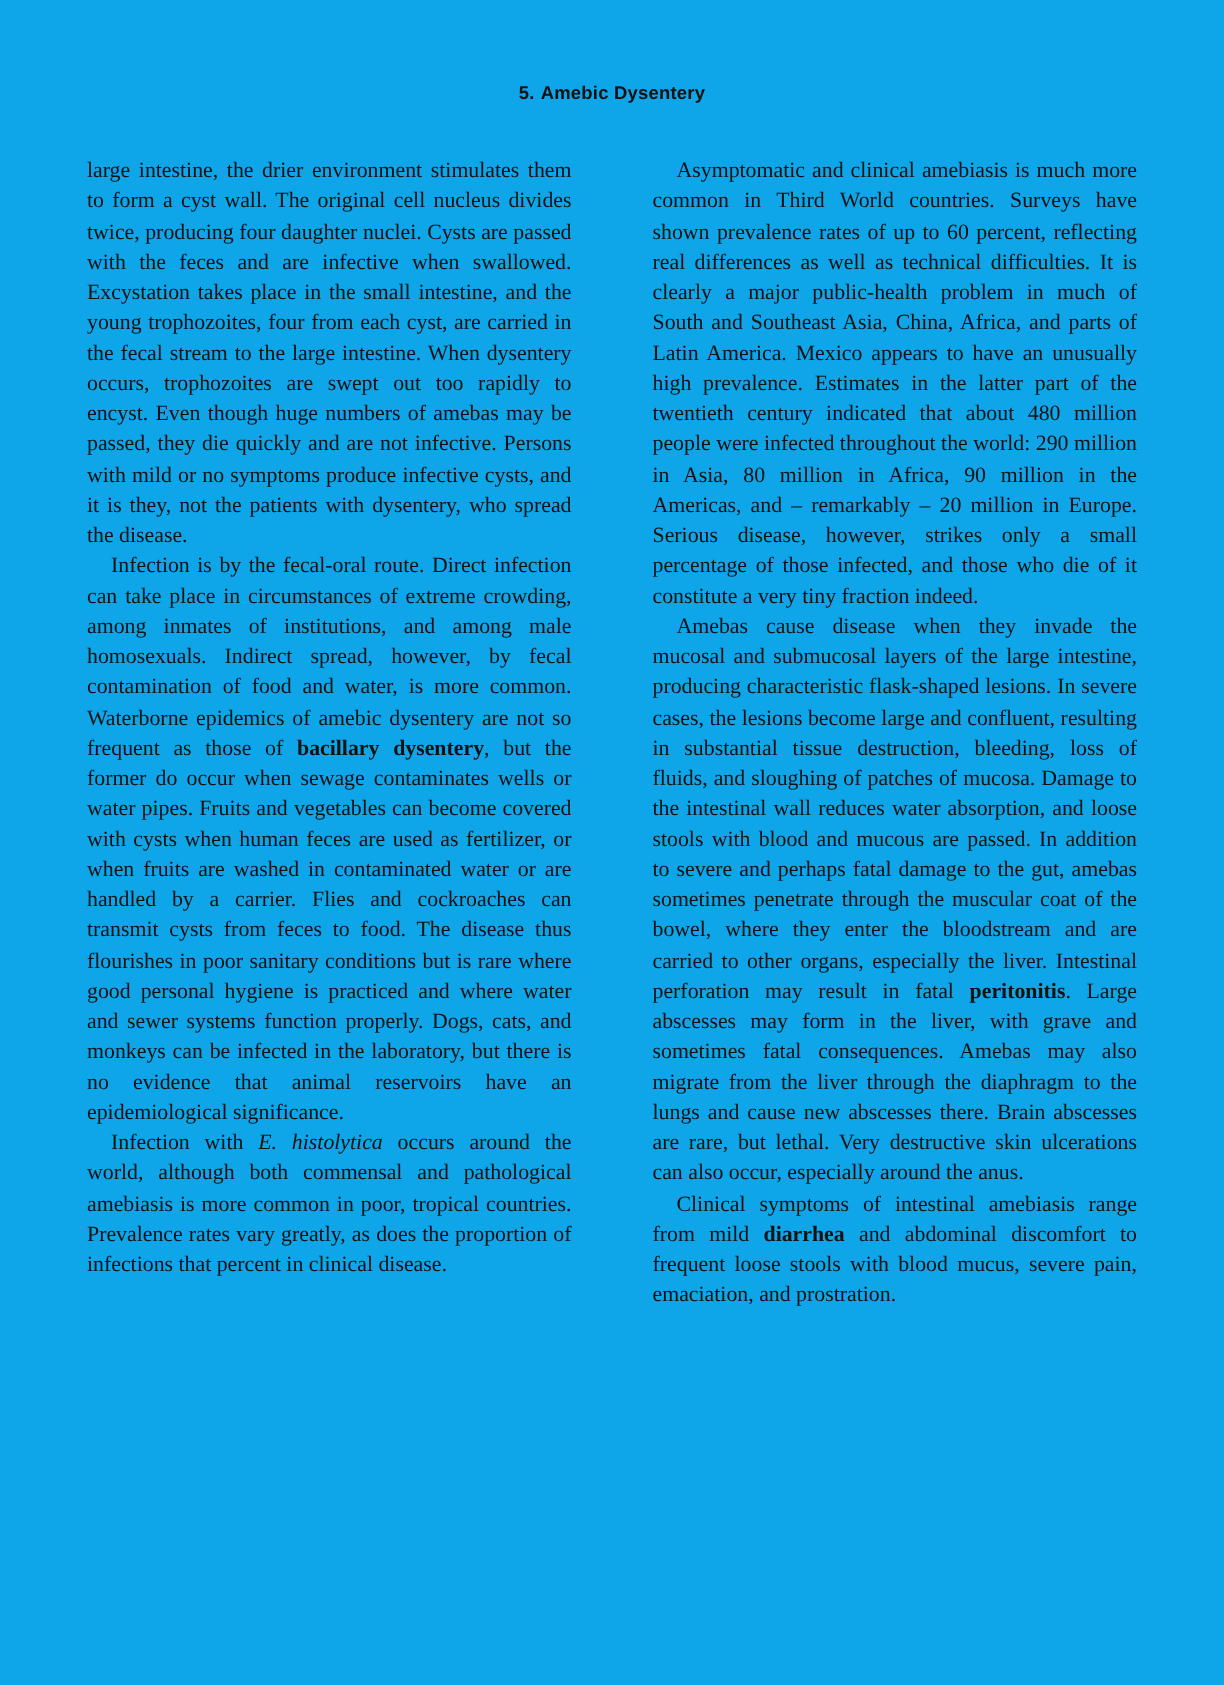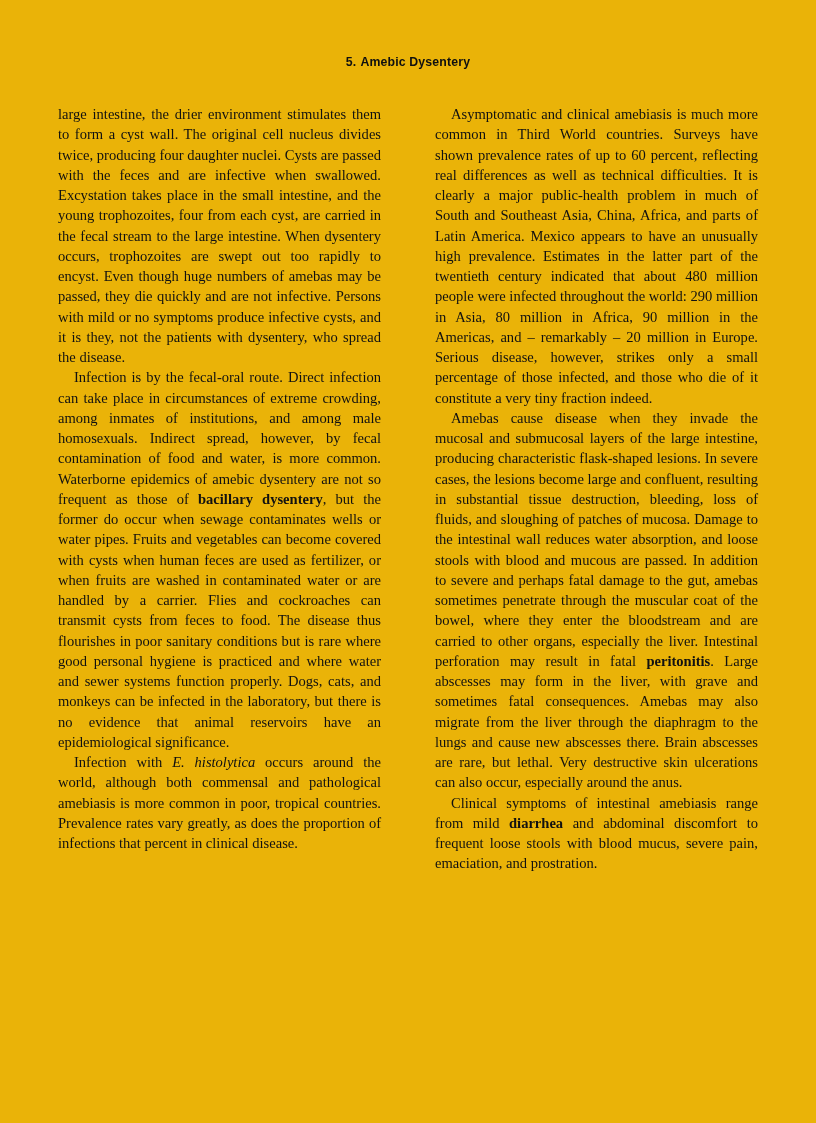--- a/index.html
+++ b/index.html
@@ -13,21 +13,21 @@
     position: relative;
     font-family: "Liberation Serif", "DejaVu Serif", serif;
     color: #111111;
     overflow: hidden;
   }
   .page {
     position: absolute;
     inset: 0;
     width: 816px;
     height: 1123px;
-    background: #eab308;
+    background: #0ea5e9;
   }
   .running-head {
     position: absolute;
     top: 55px;
     left: 0;
     width: 816px;
     text-align: center;
     font-family: "Liberation Sans", "DejaVu Sans", sans-serif;
     font-weight: bold;
     font-size: 12.3px;

